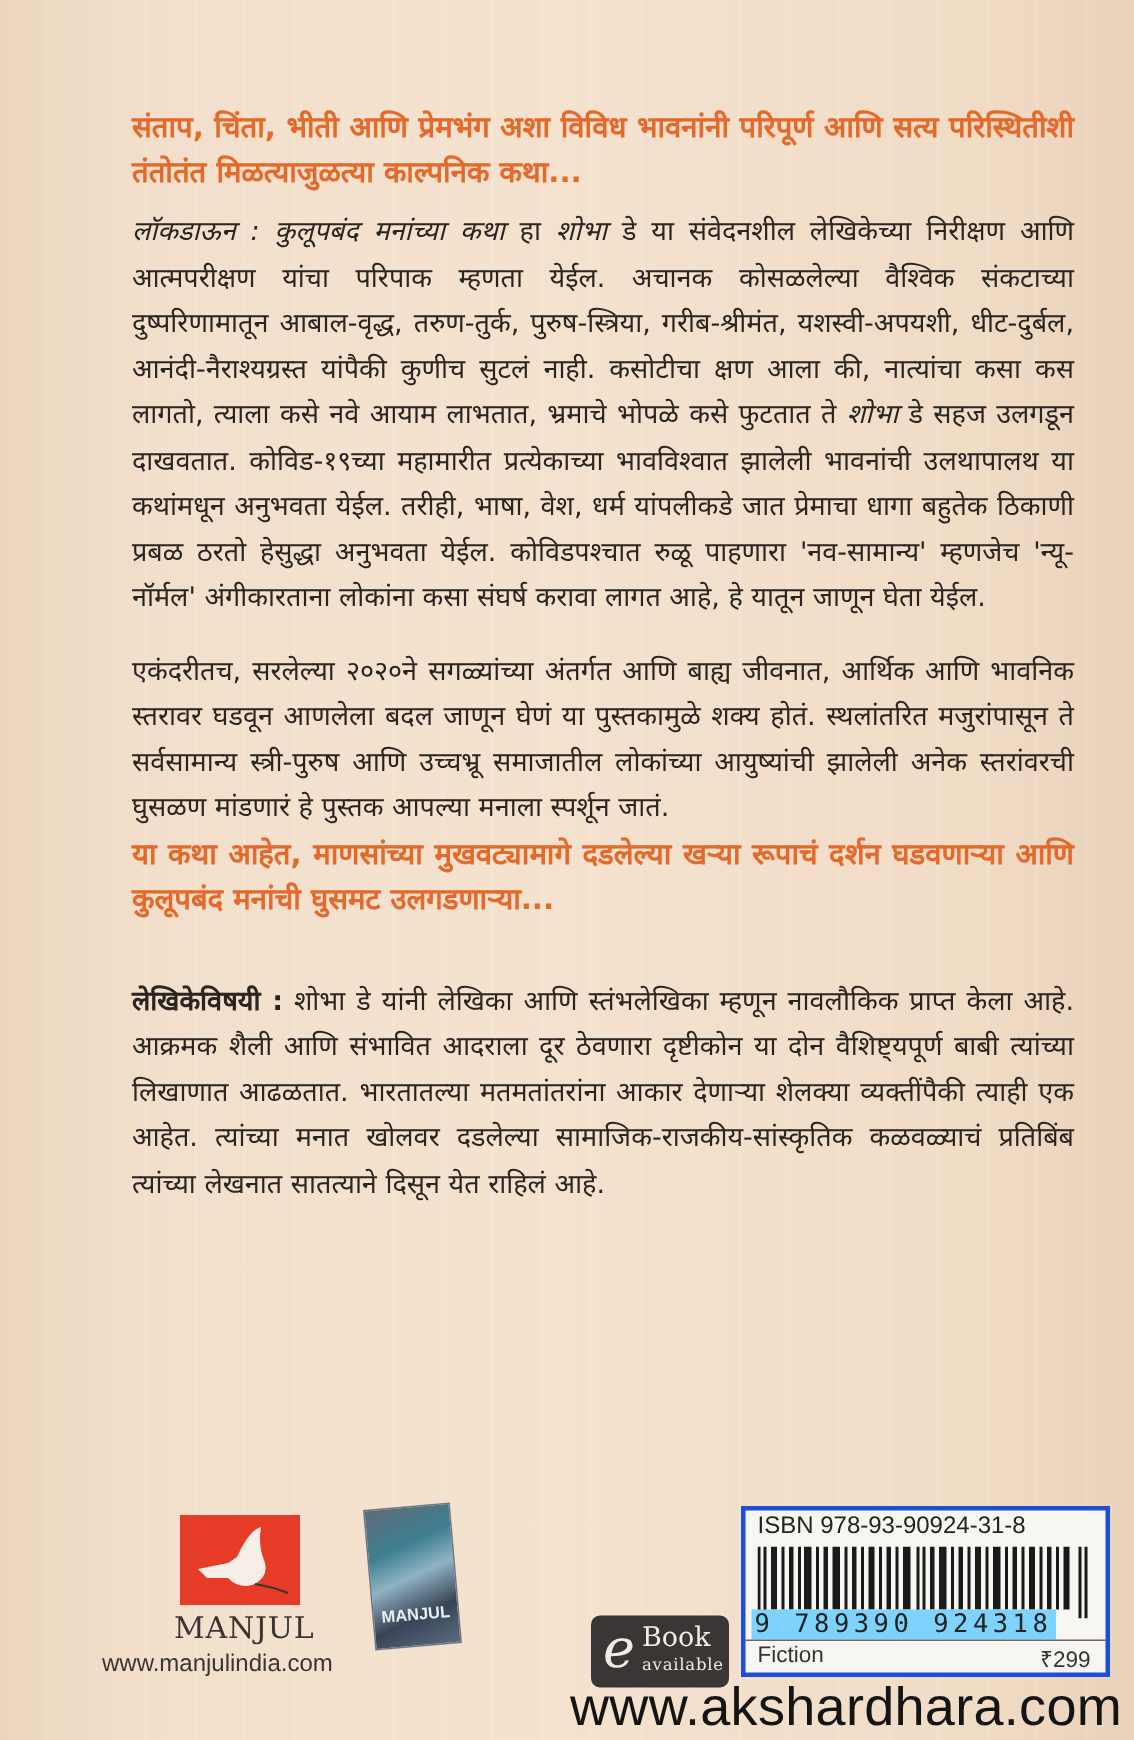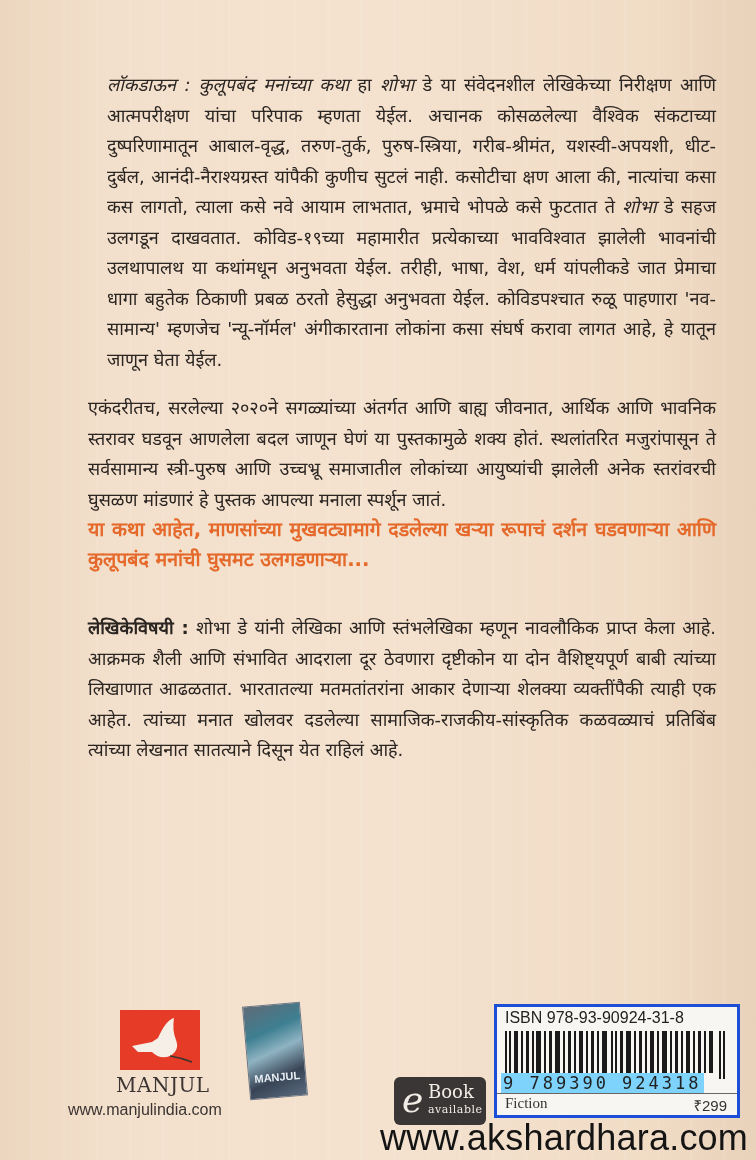--- a/index.html
+++ b/index.html
@@ -11,21 +11,21 @@
   .stripes {
     position:absolute; inset:0;
     background: repeating-linear-gradient(90deg, rgba(255,255,255,0.0) 0px, rgba(255,255,255,0.0) 30px, rgba(255,255,255,0.12) 31px, rgba(255,255,255,0.0) 33px);
     pointer-events:none;
   }
   .content { position:absolute; left:88px; top:70px; width:628px; }
   p { margin:0; text-align:justify; text-align-last:left; }
   .orange { color:#e4692a; font-weight:bold; font-size:19.5px; line-height:30px; }
   .body-text { color:#2b2522; font-size:18px; line-height:30.5px; }
   .p-intro { margin-bottom:10px; }
-  .p-desc { margin-bottom:18px;margin-left:19px; }
+  .p-desc { margin-bottom:18px; }
   .p-body2 { }
   .p-tagline { margin-bottom:38px; }
   em { font-style:italic; }
   b.lbl { font-weight:bold; }
 
   .logo { position:absolute; left:120px; top:1010px; width:80px; height:60px; background:#e63b26; }
   .logo svg { position:absolute; left:10px; top:6px; }
   .logo-name { position:absolute; left:116px; top:1073px; font-family:"DejaVu Serif", serif; font-size:20px; color:#3b3432; letter-spacing:0.5px; }
   .site { position:absolute; left:68px; top:1101px; font-family:"Liberation Sans", sans-serif; font-size:16px; color:#3b3432; }
 
@@ -37,31 +37,32 @@
   .ebook { position:absolute; left:394px; top:1077px; width:92px; height:48px; background:#3a3635; border-radius:6px; color:#f1ece6; }
   .ebook .e { position:absolute; left:8px; top:2px; font-family:"DejaVu Serif", serif; font-style:italic; font-size:36px; line-height:42px; }
   .ebook .bk { position:absolute; left:34px; top:4px; font-family:"DejaVu Serif", serif; font-size:18px; }
   .ebook .av { position:absolute; left:34px; top:26px; font-family:"DejaVu Serif", serif; font-size:11px; letter-spacing:0.5px; }
 
   .isbn-box { position:absolute; left:494px; top:1004px; width:240px; height:108px; background:#f8f6f2; border:3px solid #1d4ed8; }
   .isbn-title { position:absolute; left:8px; top:2px; font-family:"Liberation Sans", sans-serif; font-size:16px; color:#222; }
   .barcode { position:absolute; left:8px; top:24px; width:224px; height:48px; }
   .isbn-digits { position:absolute; left:4px; top:66px; font-family:"DejaVu Sans Mono", monospace; font-size:17px; letter-spacing:3px; color:#222; background:#7dd3fc; padding:0 2px; }
   .isbn-sep { position:absolute; left:0; right:0; top:86px; border-top:1px solid #6a6664; }
-  .genre { position:absolute; left:8px; top:88px; font-family:Liberation Serif, serif; font-size:15px; color:#333; }
+  .genre { position:absolute; left:8px; top:88px; font-family:Liberation Sans, sans-serif; font-size:15px; color:#333; }
   .price { position:absolute; right:10px; top:88px; font-family:"Liberation Sans", sans-serif; font-size:15px; color:#333; }
 
   .watermark { position:absolute; right:8px; top:1117px; font-family:"Liberation Sans", sans-serif; font-size:36px; color:#141414; letter-spacing:0.2px; }
 </style>
 </head>
 <body>
 
 <div class="stripes"></div>
 
 <div class="content">
+  <p class="orange p-intro">संताप, चिंता, भीती आणि प्रेमभंग अशा विविध भावनांनी परिपूर्ण आणि सत्य परिस्थितीशी तंतोतंत मिळत्याजुळत्या काल्पनिक कथा...</p>
 
   <p class="body-text p-desc">
     <em>लॉकडाऊन : कुलूपबंद मनांच्या कथा</em><span> हा </span><em>शोभा</em><span> डे या संवेदनशील लेखिकेच्या निरीक्षण आणि आत्मपरीक्षण यांचा परिपाक म्हणता येईल. अचानक कोसळलेल्या वैश्विक संकटाच्या दुष्परिणामातून आबाल-वृद्ध, तरुण-तुर्क, पुरुष-स्त्रिया, गरीब-श्रीमंत, यशस्वी-अपयशी, धीट-दुर्बल, आनंदी-नैराश्यग्रस्त यांपैकी कुणीच सुटलं नाही. कसोटीचा क्षण आला की, नात्यांचा कसा कस लागतो, त्याला कसे नवे आयाम लाभतात, भ्रमाचे भोपळे कसे फुटतात ते </span><em>शोभा</em><span> डे सहज उलगडून दाखवतात. कोविड-१९च्या महामारीत प्रत्येकाच्या भावविश्वात झालेली भावनांची उलथापालथ या कथांमधून अनुभवता येईल. तरीही, भाषा, वेश, धर्म यांपलीकडे जात प्रेमाचा धागा बहुतेक ठिकाणी प्रबळ ठरतो हेसुद्धा अनुभवता येईल. कोविडपश्चात रुळू पाहणारा 'नव-सामान्य' म्हणजेच 'न्यू-नॉर्मल' अंगीकारताना लोकांना कसा संघर्ष करावा लागत आहे, हे यातून जाणून घेता येईल.</span>
   </p>
 
   <p class="body-text p-body2">एकंदरीतच, सरलेल्या २०२०ने सगळ्यांच्या अंतर्गत आणि बाह्य जीवनात, आर्थिक आणि भावनिक स्तरावर घडवून आणलेला बदल जाणून घेणं या पुस्तकामुळे शक्य होतं. स्थलांतरित मजुरांपासून ते सर्वसामान्य स्त्री-पुरुष आणि उच्चभ्रू समाजातील लोकांच्या आयुष्यांची झालेली अनेक स्तरांवरची घुसळण मांडणारं हे पुस्तक आपल्या मनाला स्पर्शून जातं.</p>
 
   <p class="orange p-tagline">या कथा आहेत, माणसांच्या मुखवट्यामागे दडलेल्या खऱ्या रूपाचं दर्शन घडवणाऱ्या आणि कुलूपबंद मनांची घुसमट उलगडणाऱ्या...</p>
 
   <p class="body-text">

